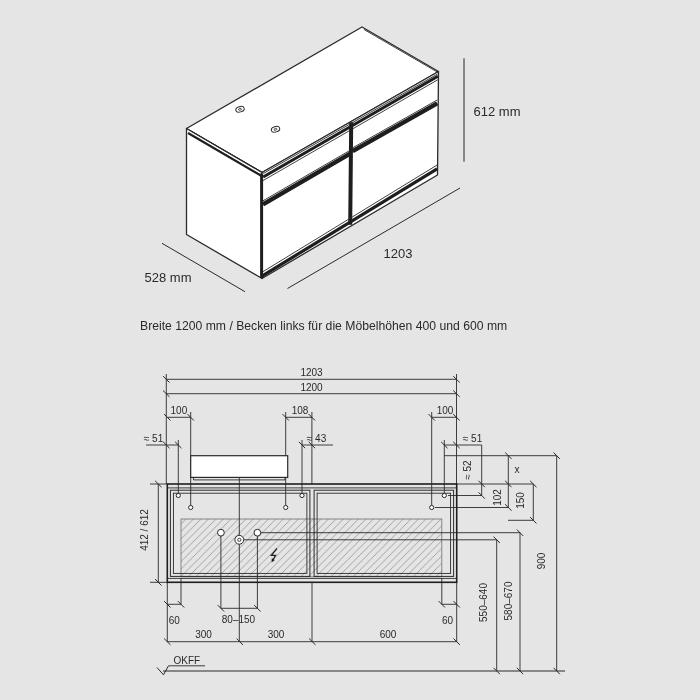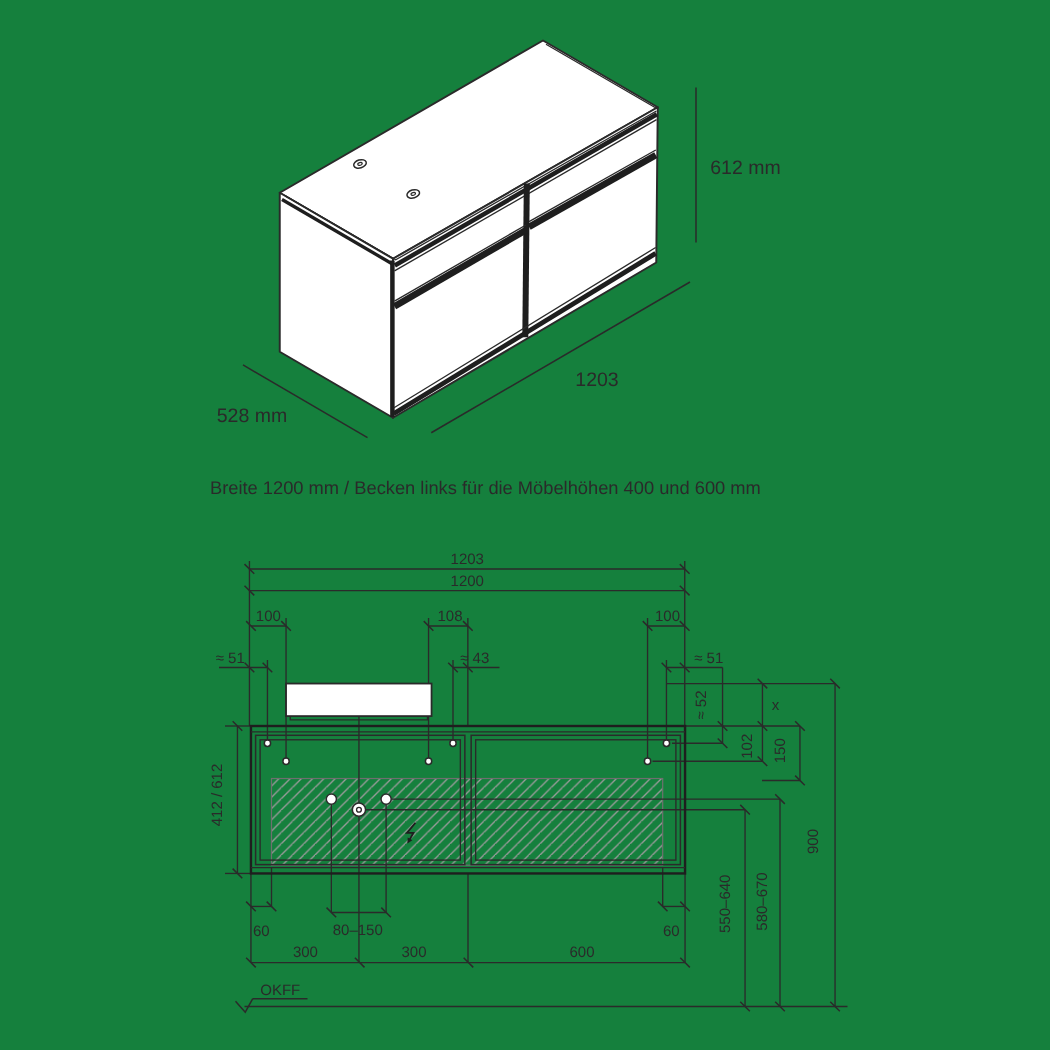--- a/index.html
+++ b/index.html
@@ -1,16 +1,16 @@
 <!DOCTYPE html>
 <html><head>
 <meta charset="utf-8">
 <style>
   html,body{margin:0;padding:0;background:#ffffff;}
-  .page{position:relative;width:700px;height:700px;background:#15803d;overflow:hidden;
+  .page{position:relative;width:700px;height:700px;background:#e5e5e5;overflow:hidden;
         font-family:"Liberation Sans", sans-serif;}
   svg{position:absolute;left:0;top:0;}
   .ln{stroke:#2a2a2a;stroke-width:0.9;fill:none;}
   .tick{stroke:#2a2a2a;stroke-width:1;fill:none;}
   .lbl{font-size:10px;fill:#2a2a2a;}
   .lbl-lg{font-size:13px;fill:#2a2a2a;}
   .caption{font-size:12.2px;fill:#2a2a2a;}
   text{font-family:"Liberation Sans", sans-serif;}
 </style>
 </head>

